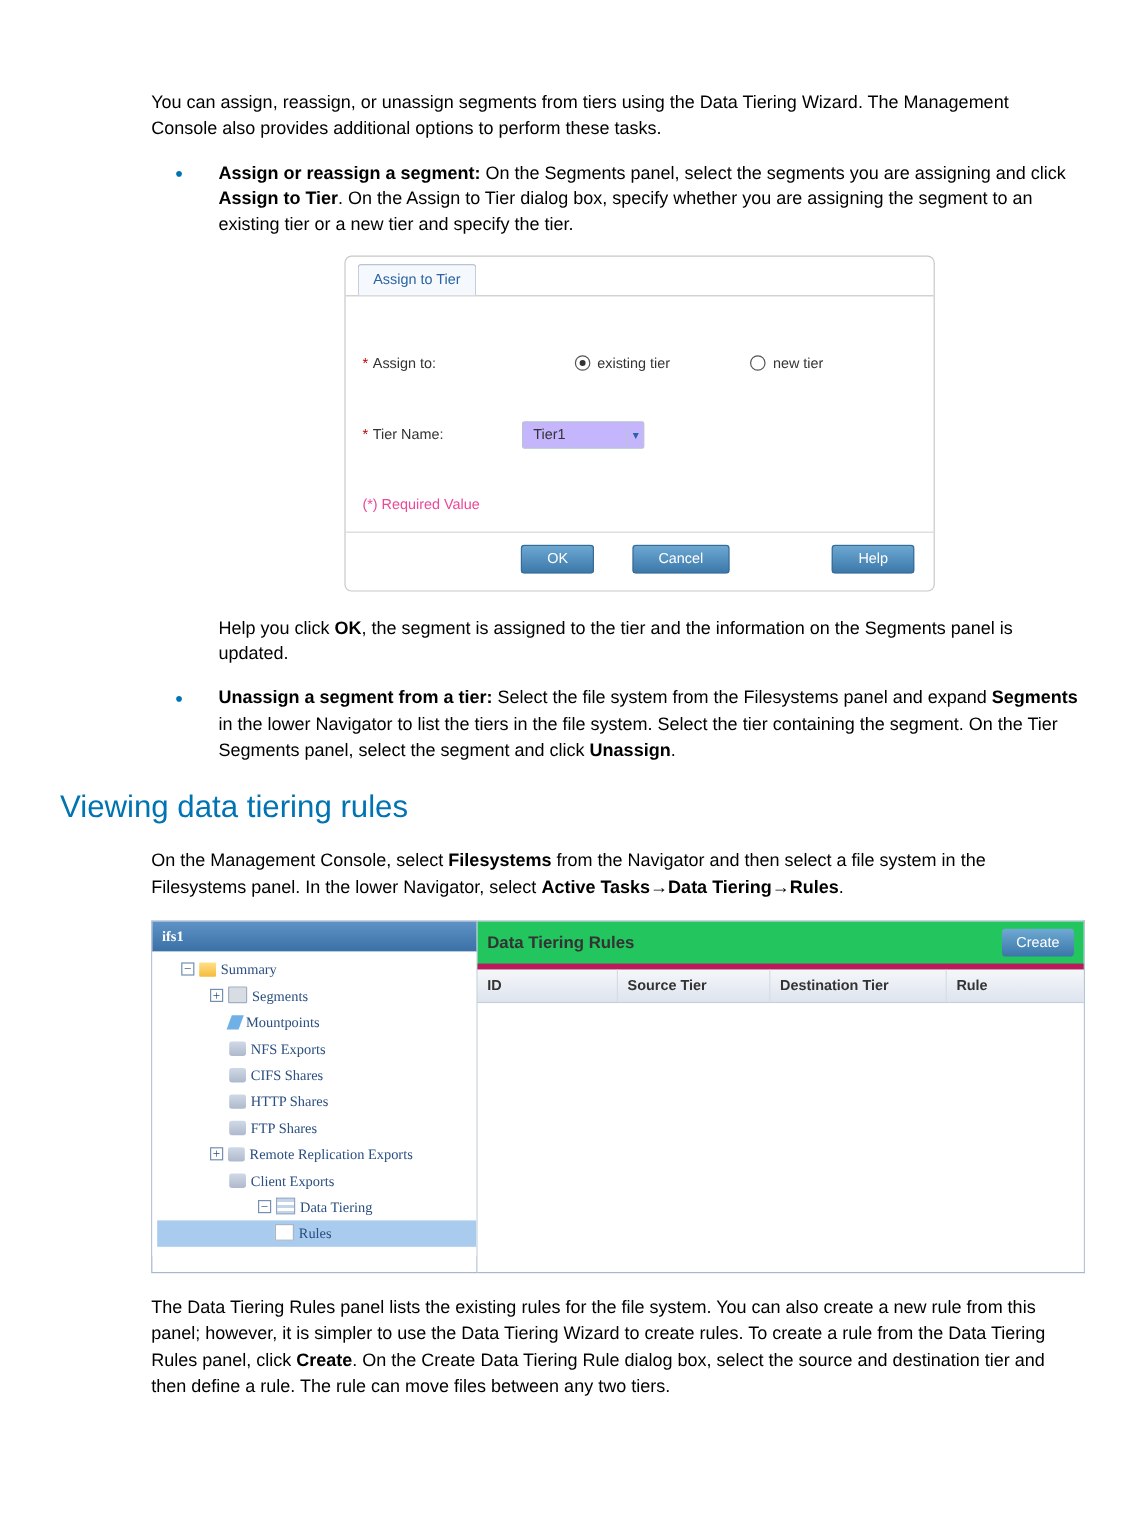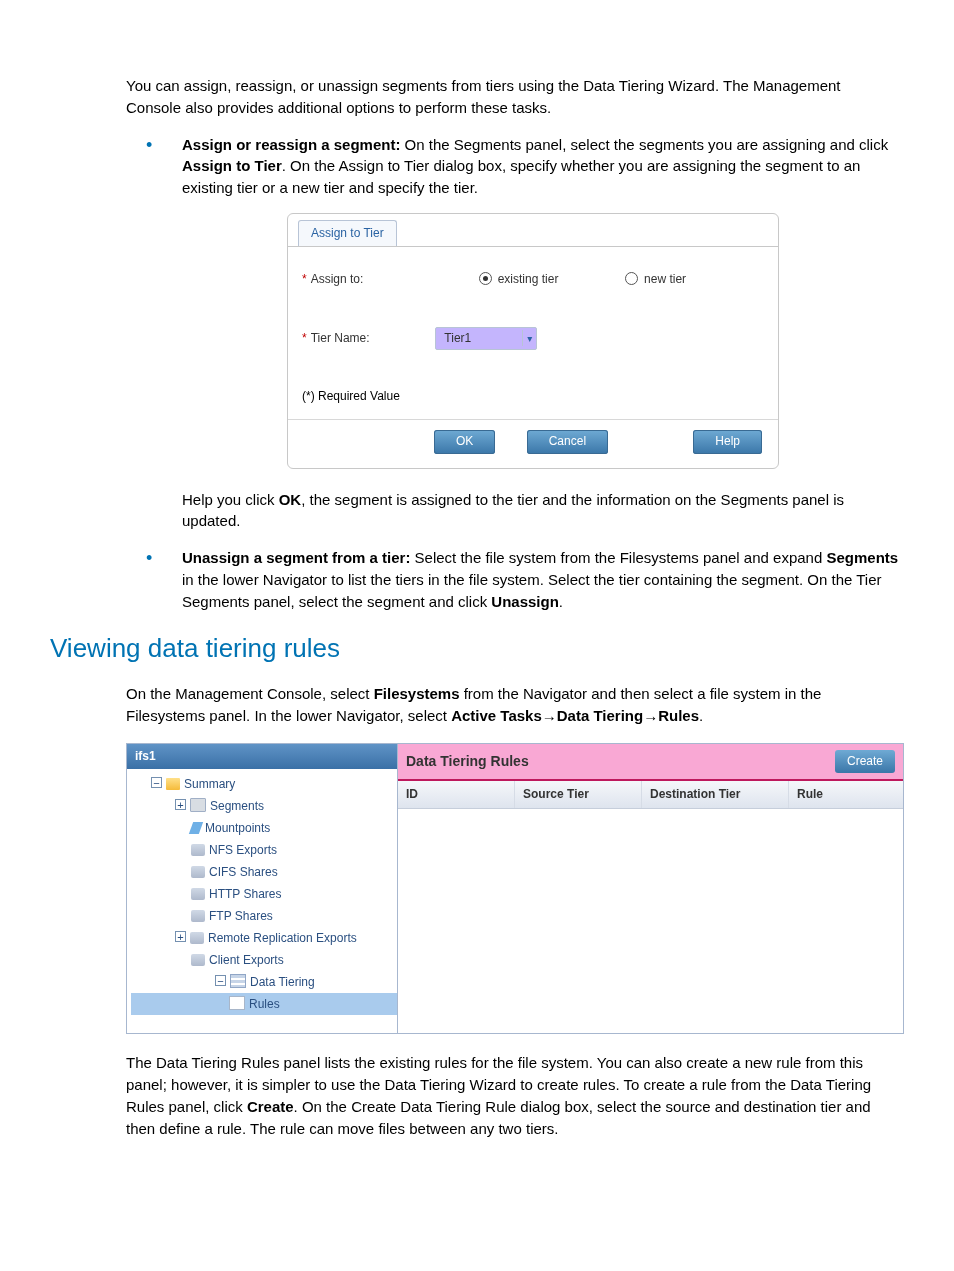--- a/index.html
+++ b/index.html
@@ -57,21 +57,21 @@
     padding: 4px 12px;
     color: #2a63a3;
     border: 1px solid #b8c4d6;
     border-bottom: none;
     border-radius: 3px 3px 0 0;
     background: #f5f8fc;
     font-size: 12px;
   }
   .dlg-body {
     border-top: 1px solid #c8c8c8;
-    padding: 24px 14px 0 14px;
+    padding: 48px 14px 0 14px;
   }
   .dlg-row { margin-bottom: 38px; }
   .dlg-label { display: inline-block; width: 130px; }
   .req { color: #c00000; margin-right: 4px; }
   .radio {
     display: inline-block;
     width: 11px;
     height: 11px;
     border: 1px solid #555;
     border-radius: 50%;
@@ -100,21 +100,21 @@
   }
   .dlg-select-arrow {
     display: inline-block;
     border-left: 1px solid #b8c4d6;
     padding: 2px 4px 0 4px;
     color: #2a63a3;
     font-size: 10px;
   }
   .dlg-required-note {
     margin: 0 0 14px 0;
-    color: #000000;
+    color: #ec4899;
   }
   .dlg-buttons {
     border-top: 1px solid #d8d8d8;
     padding: 10px 16px 14px;
     text-align: left;
   }
   .dlg-buttons .btngroup {
     margin-left: 130px;
   }
   .dlg-btn {
@@ -133,20 +133,21 @@
   .twopane {
     margin: 16px 0 18px 76px;
     font-family: "Segoe UI", Tahoma, sans-serif;
     font-size: 12px;
     color: #2a4f80;
   }
   .twopane-inner { display: flex; }
   .navpane {
     width: 270px;
     border: 1px solid #a7b7cf;
+    font-family: Liberation Serif, serif;
   }
   .navpane-title {
     background: linear-gradient(#5f93c6, #3a70a6);
     color: #fff;
     font-weight: 700;
     padding: 4px 8px;
   }
   .tree {
     padding: 4px 0 0 4px;
     height: 250px;
@@ -213,22 +214,22 @@
     flex: 1;
   }
   .rulespane-title {
     padding: 6px 8px;
     font-weight: 700;
     font-size: 14px;
     color: #333;
     display: flex;
     align-items: center;
     justify-content: space-between;
-    border-bottom: 2px solid #be185d;
-    background: #f9a8d4;
+    border-bottom: 5px solid #be185d;
+    background: #22c55e;
     text-align: center;
   }
   .create-btn {
     color: #fff;
     background: linear-gradient(#6faad4, #3a76a8);
     border-radius: 3px;
     padding: 3px 12px;
     font-size: 12px;
     font-weight: 400;
   }

